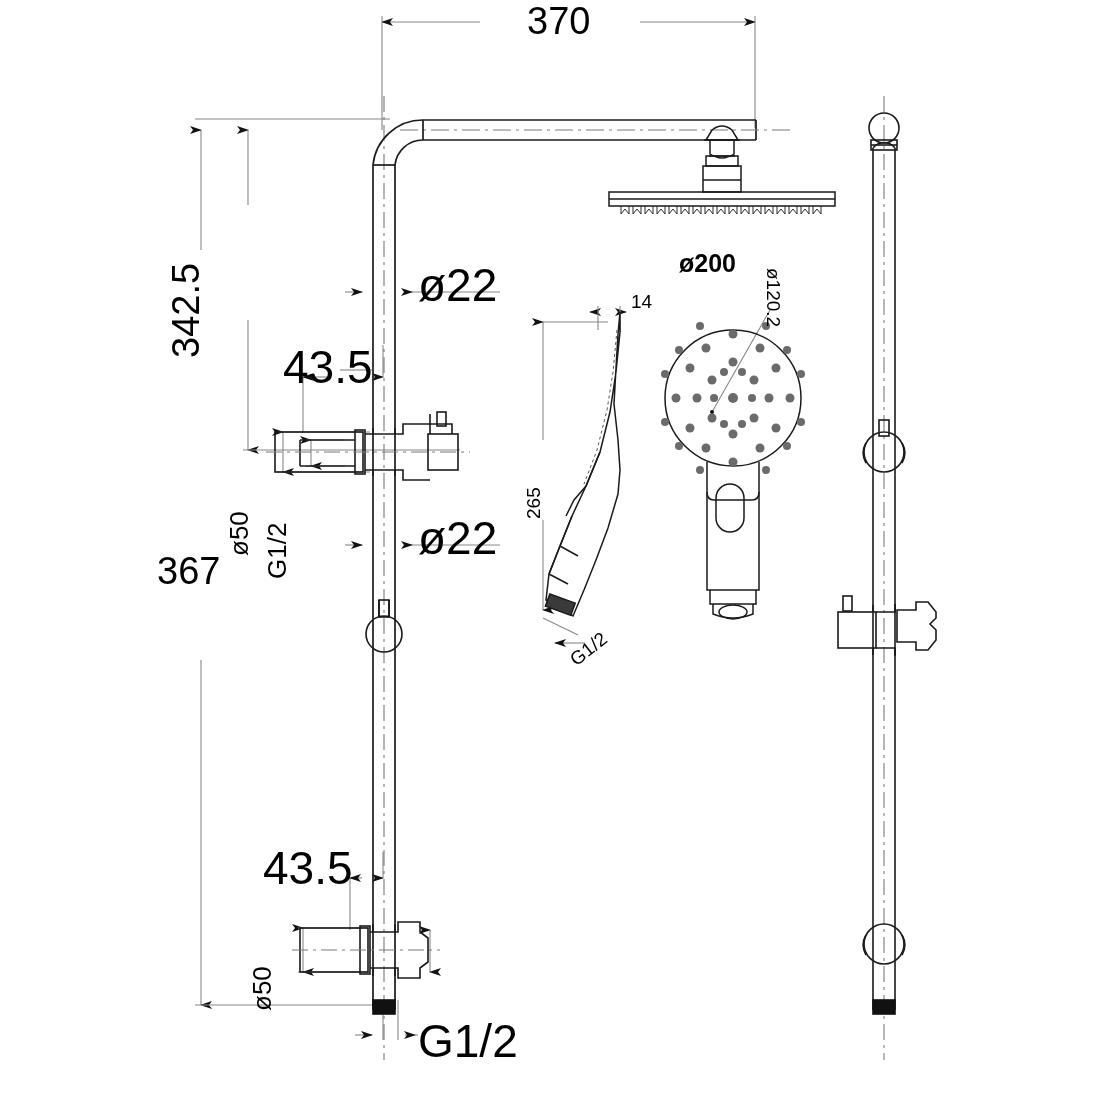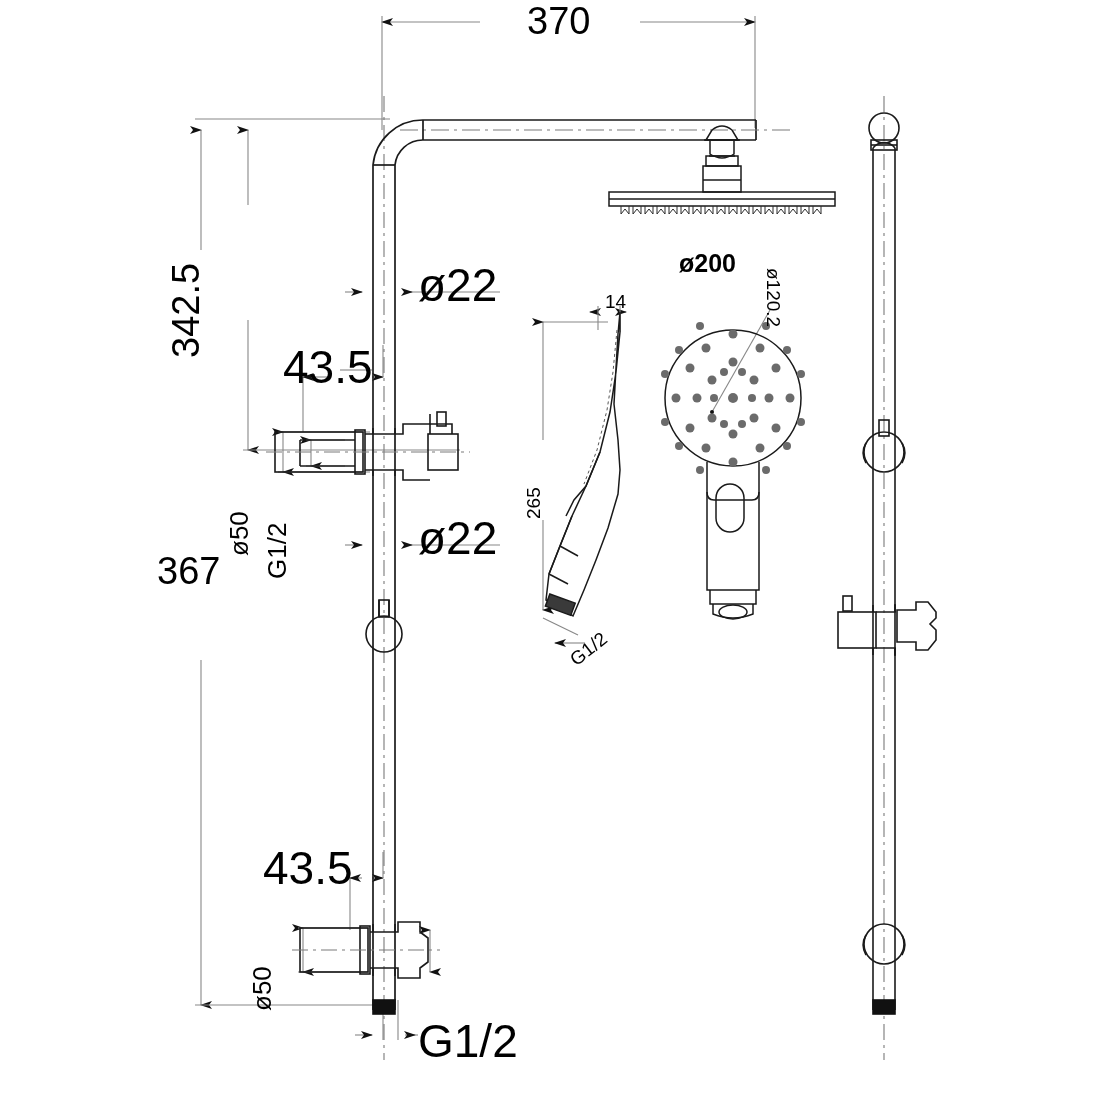--- a/index.html
+++ b/index.html
@@ -337,19 +337,19 @@
   <div class="dimtext t-md rot90" style="left:290px; top:553px;">G1/2</div>
 
   <div class="dimtext t-md rot90" style="left:275px; top:985px;">ø50</div>
 
   <div class="dimtext t-lg" style="left:418px; top:1018px;">G1/2</div>
 
   <div class="dimtext t-bold" style="left:679px; top:215px;margin-top:36px;">ø200</div>
 
   <div class="dimtext t-sm rot90" style="left:543px; top:500px;">265</div>
 
-  <div class="dimtext t-sm" style="left:605px; top:292px;">14</div>
+  <div class="dimtext t-sm" style="left:631px; top:292px;">14</div>
 
   <div class="dimtext t-sm rot-diag" style="left:578px; top:650px;">G1/2</div>
 
   <div class="dimtext t-sm rot90cw" style="left:783px; top:268px;">ø120.2</div>
 
 </div>
 
 </body></html>

